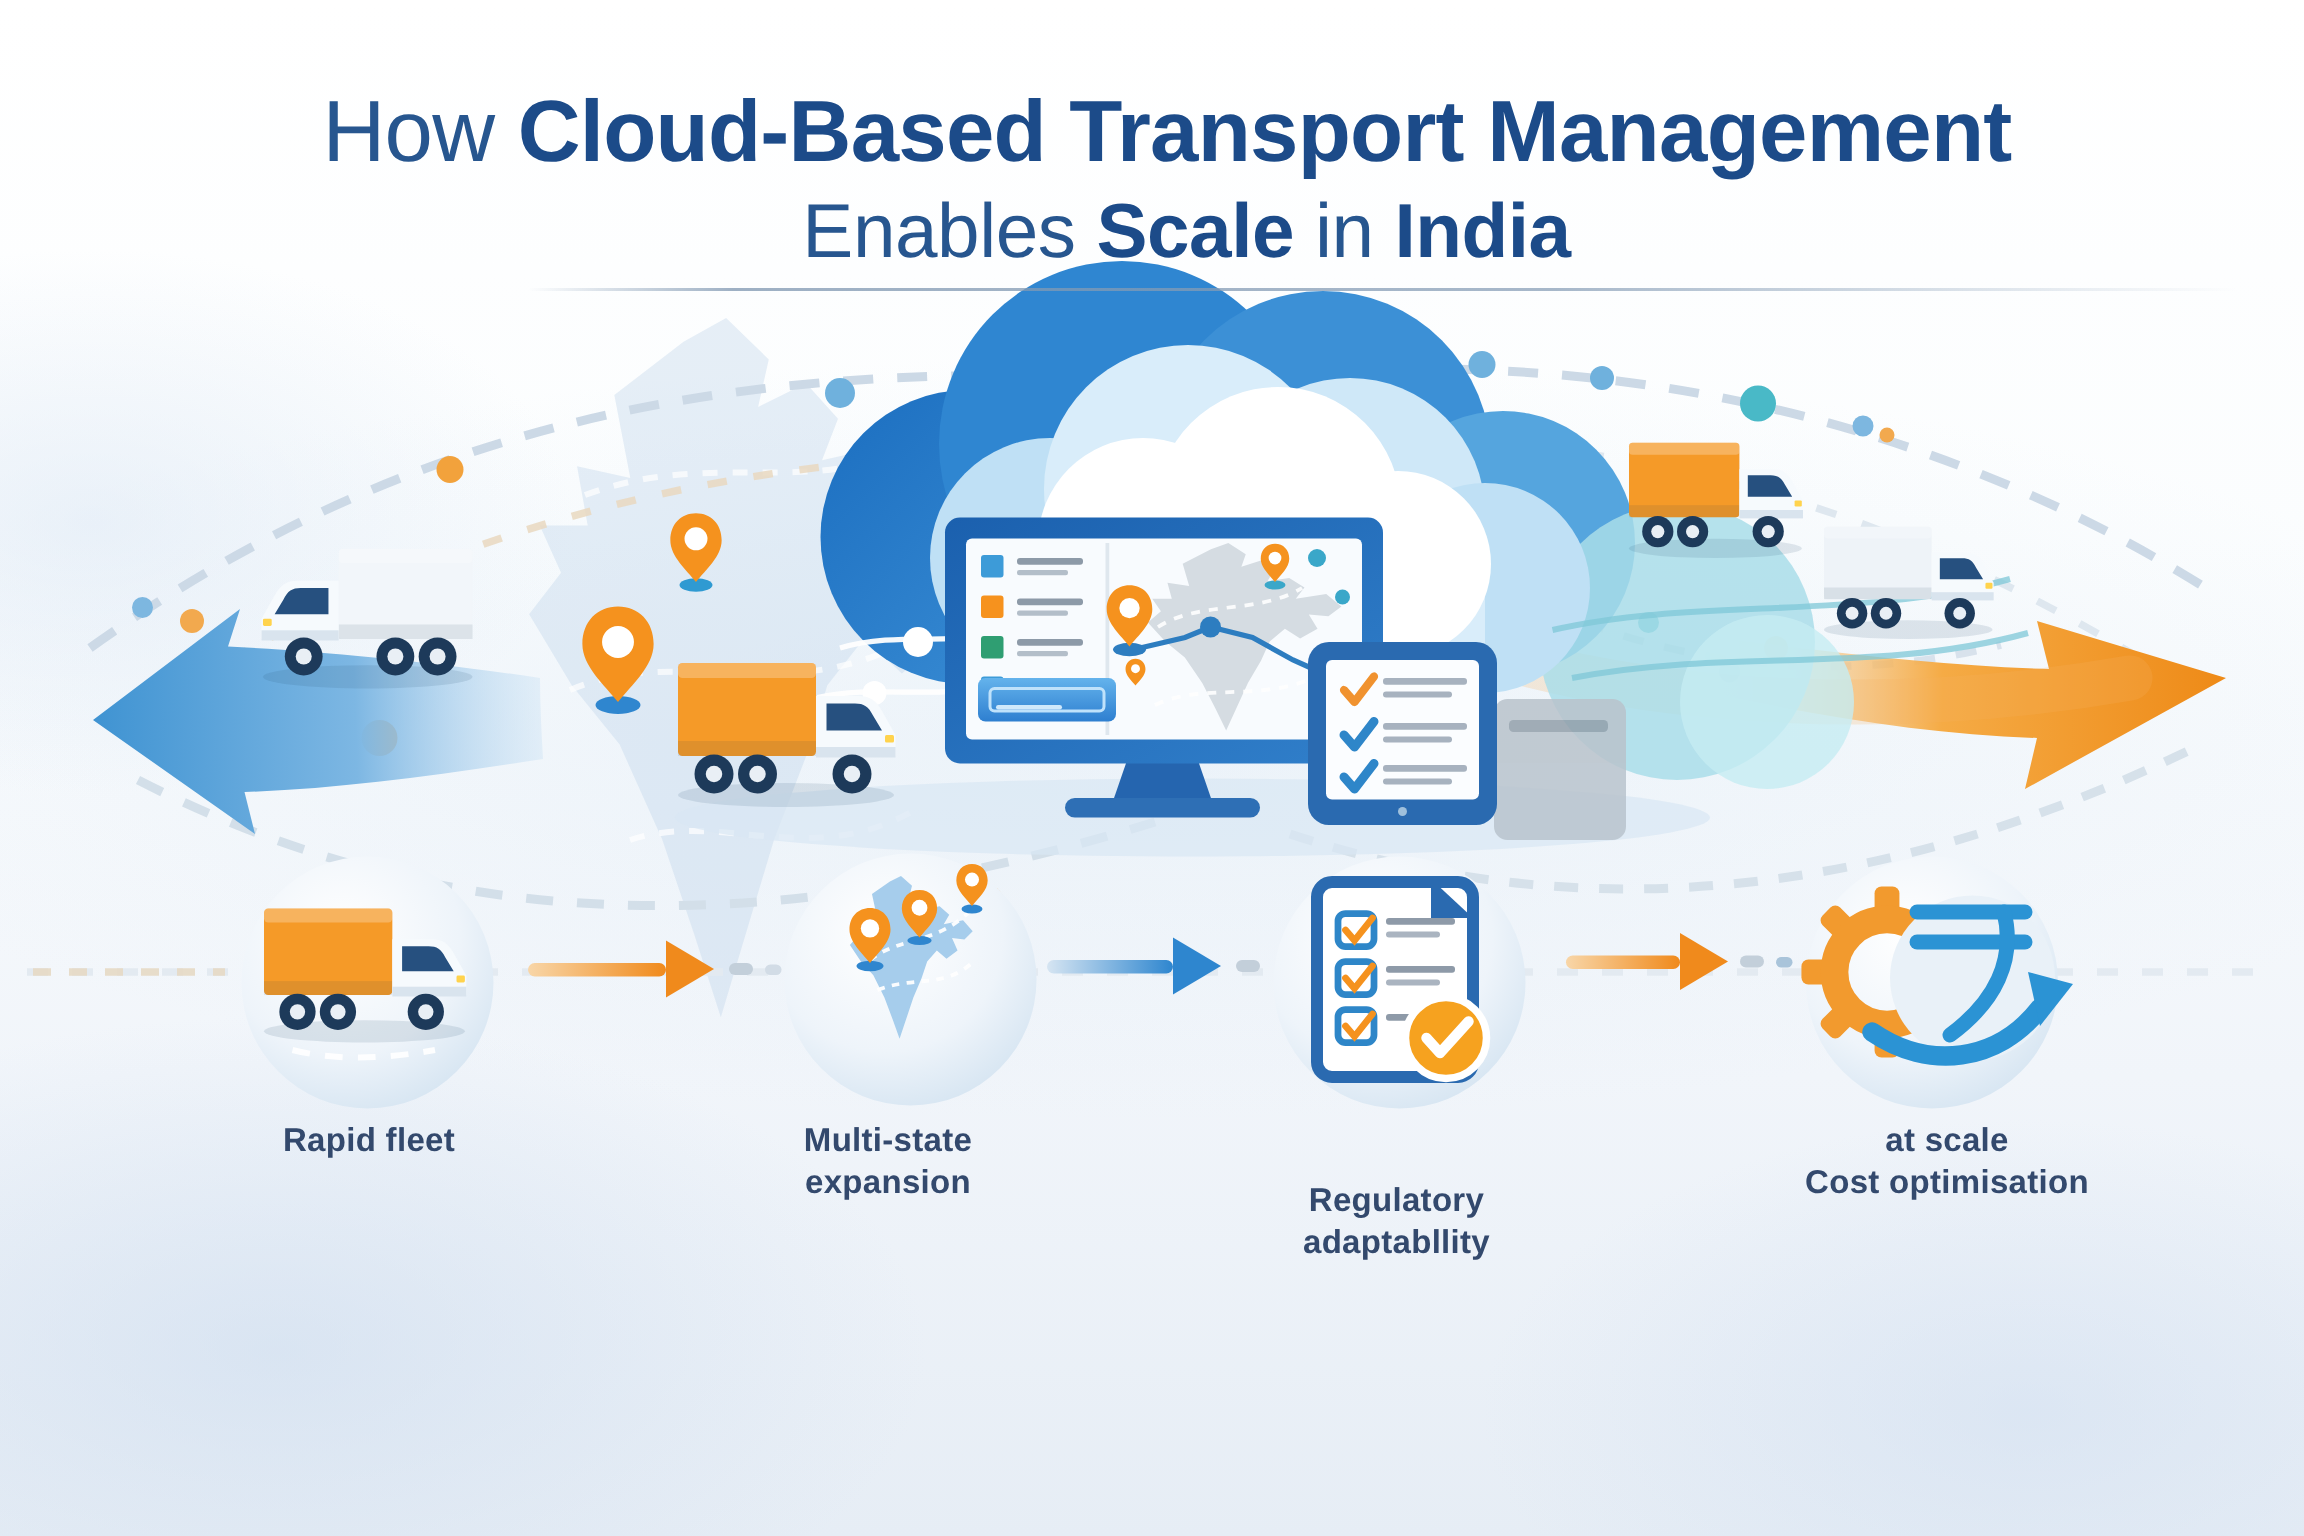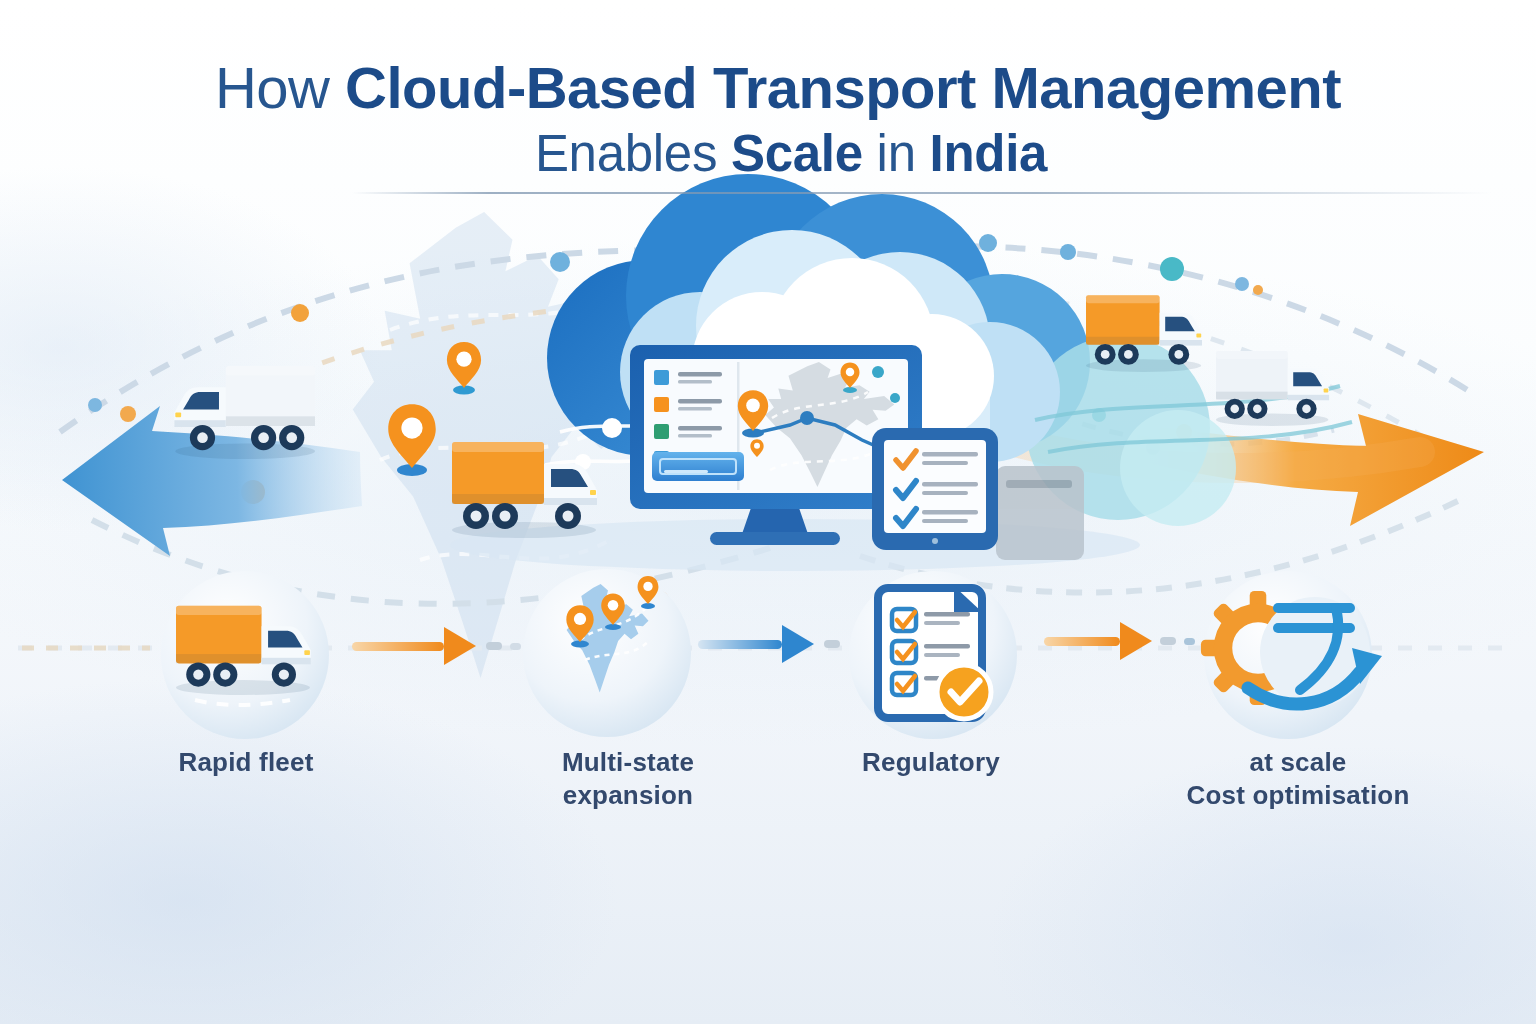--- a/index.html
+++ b/index.html
@@ -22,21 +22,21 @@
   .title .l2{font-size:51px;letter-spacing:-0.3px;margin-top:4px;margin-left:46px;}
   .title .reg{font-weight:400;color:#27568f;}
   .title .bold{font-weight:700;color:#1c4b89;}
   .title-underline{
     position:absolute;top:192px;left:352px;width:1140px;height:2px;
     background:linear-gradient(90deg,rgba(123,147,173,0) 0%,#7e96b0 12%,#8aa0b8 60%,rgba(140,160,185,0) 100%);
     opacity:.75;
   }
   .step-label{
     position:absolute;top:746px;width:360px;transform:translateX(-50%);
-    text-align:center;color:#33496d;font-size:26px;font-weight:700;line-height:1.28;
+    text-align:center;color:#33496d;font-size:22px;font-weight:700;line-height:1.28;
     letter-spacing:.2px;
   }
 </style>
 </head>
 <body>
 
 <div class="canvas">
 
   <svg class="scene" viewBox="0 0 1536 1024" aria-hidden="true">
     <defs>
@@ -373,25 +373,26 @@
       <span class="bold">Scale</span>
       <span class="reg">in</span>
       <span class="bold">India</span>
     </div>
   </div>
   <div class="title-underline"></div>
 
   <div class="step-label" style="left:246px;">
     <div>Rapid fleet</div>
   </div>
-  <div class="step-label" style="left:628px;">
+  <div class="step-label" style="left:592px;">
     <div>Multi-state</div>
     <div>expansion</div>
   </div>
-  <div class="step-label" style="left:931px;">
+  <div class="step-label" style="left:931px;margin-top:40px;">
     <div>Regulatory</div>
+    <div>adaptabllity</div>
   </div>
   <div class="step-label" style="left:1298px;">
     <div>at scale</div>
     <div>Cost optimisation</div>
   </div>
 
 </div>
 
 </body></html>

